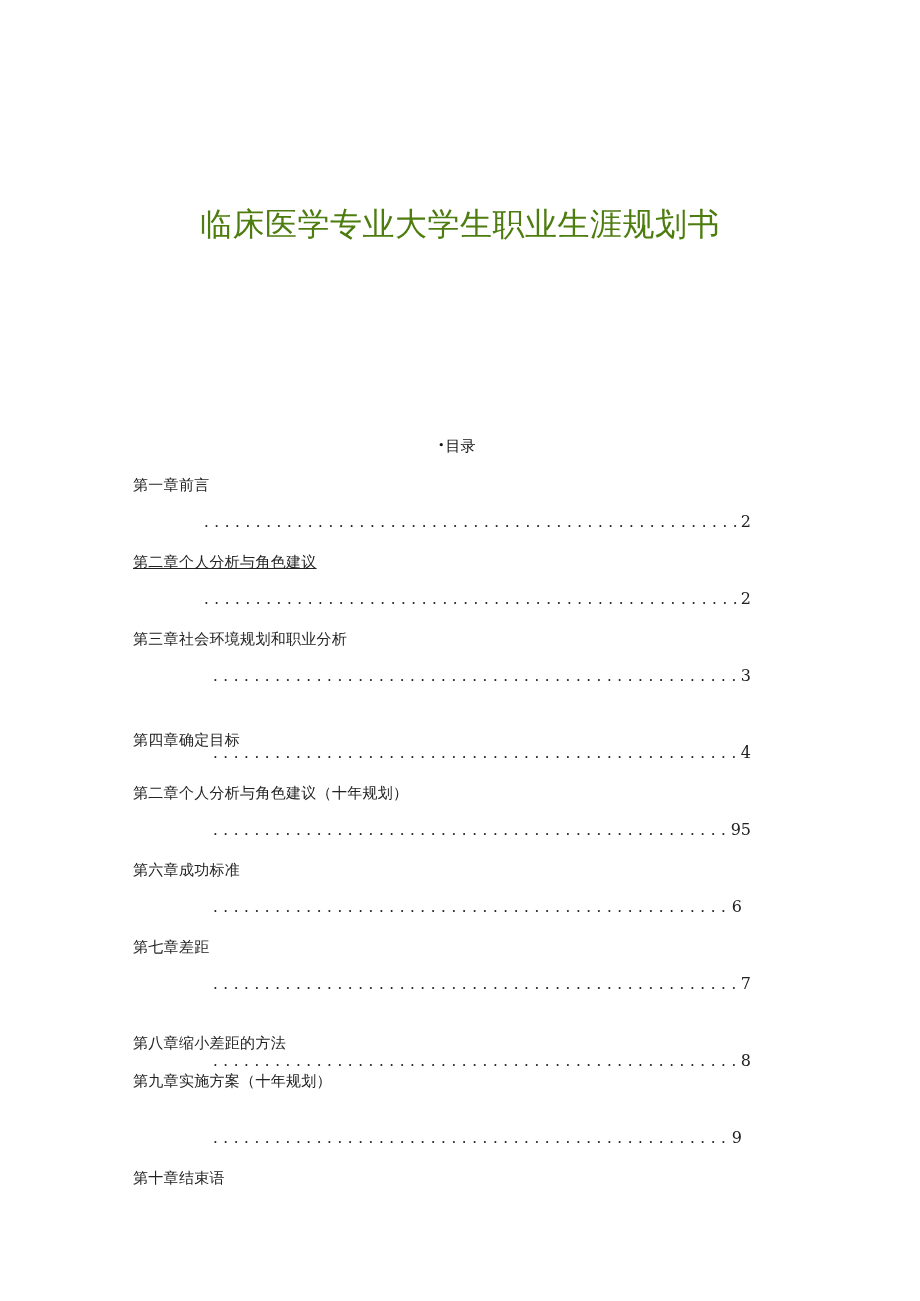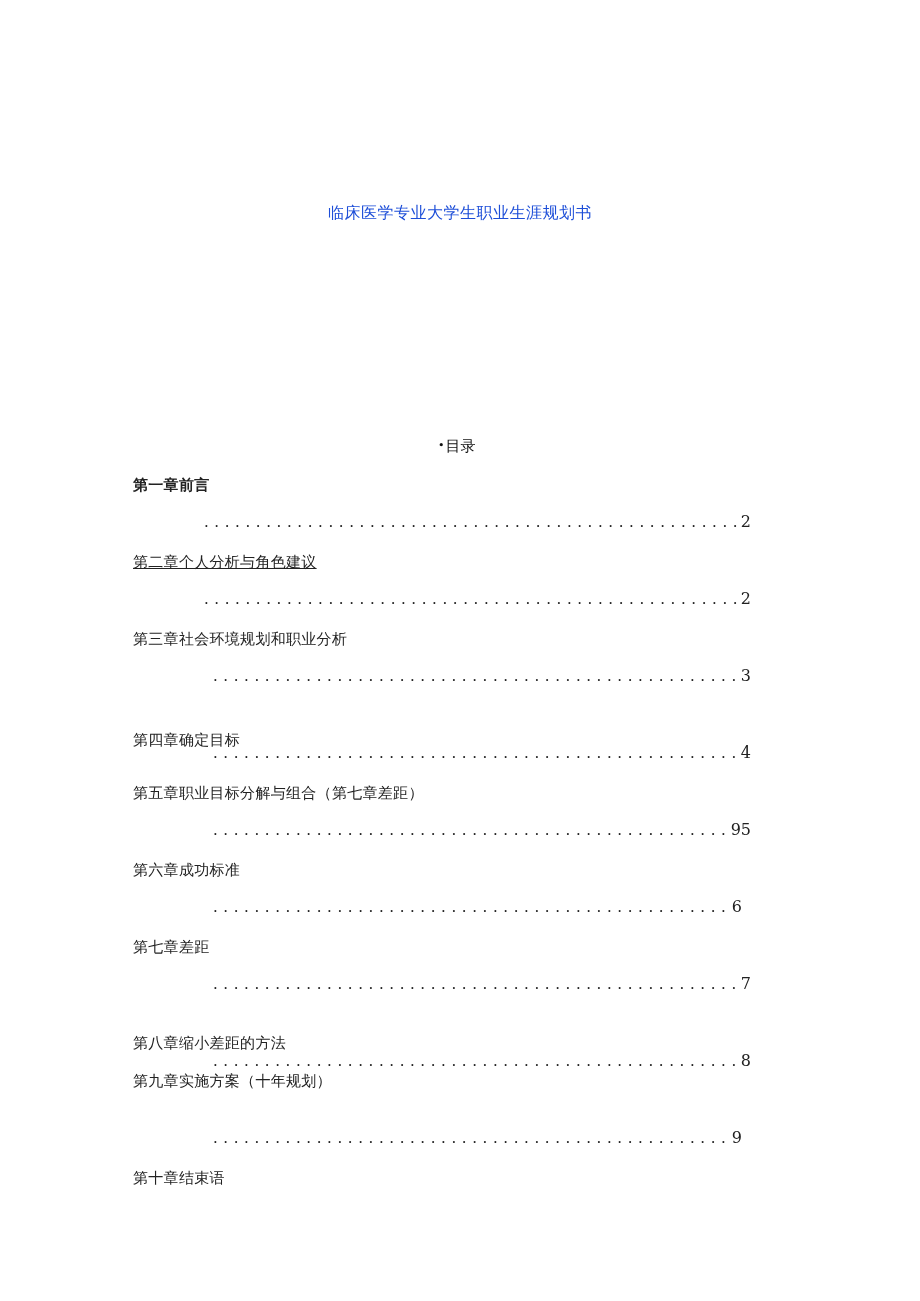--- a/index.html
+++ b/index.html
@@ -15,23 +15,23 @@
       font-family: "DejaVu Serif", "Liberation Serif", serif;
       color: #1a1a1a;
     }
     .doc-title {
       position: absolute;
       top: 203px;
       left: 0;
       width: 920px;
       text-align: center;
       font-family: "DejaVu Sans", "Liberation Sans", sans-serif;
-      font-size: 16px;
+      font-size: 32px;
       letter-spacing: 0.5px;
-      color: #1d4ed8;
+      color: #4d7c0f;
     }
     .toc-heading {
       position: absolute;
       top: 437px;
       left: 438px;
       font-size: 15px;
       color: #111;
     }
     .toc-heading .bullet {
       font-size: 11px;
@@ -71,21 +71,21 @@
 </head>
 <body>
 
 <div>
   <div class="doc-title">临床医学专业大学生职业生涯规划书</div>
 
   <div class="toc-heading">
     <span class="bullet">•</span><span>目录</span>
   </div>
 
-  <div class="toc-entry-title" style="top:476px;font-weight:bold;">第一章前言</div>
+  <div class="toc-entry-title" style="top:476px;">第一章前言</div>
   <div class="toc-leader" style="top:512px; left:204px; width:547px;">
     <span class="dots">........................................................................................................</span>
     <span class="page-num">2</span>
   </div>
 
   <div class="toc-entry-title" style="top:553px;text-decoration:underline;">第二章个人分析与角色建议</div>
   <div class="toc-leader" style="top:589px; left:204px; width:547px;">
     <span class="dots">........................................................................................................</span>
     <span class="page-num">2</span>
   </div>
@@ -95,21 +95,21 @@
     <span class="dots">........................................................................................................</span>
     <span class="page-num">3</span>
   </div>
 
   <div class="toc-entry-title" style="top:731px;">第四章确定目标</div>
   <div class="toc-leader" style="top:743px; left:213px; width:538px;">
     <span class="dots">........................................................................................................</span>
     <span class="page-num">4</span>
   </div>
 
-  <div class="toc-entry-title" style="top:784px;">第五章职业目标分解与组合（第七章差距）</div>
+  <div class="toc-entry-title" style="top:784px;">第二章个人分析与角色建议（十年规划）</div>
   <div class="toc-leader" style="top:820px; left:213px; width:538px;">
     <span class="dots">........................................................................................................</span>
     <span class="page-num">95</span>
   </div>
 
   <div class="toc-entry-title" style="top:861px;">第六章成功标准</div>
   <div class="toc-leader" style="top:897px; left:213px; width:529px;">
     <span class="dots">........................................................................................................</span>
     <span class="page-num">6</span>
   </div>

